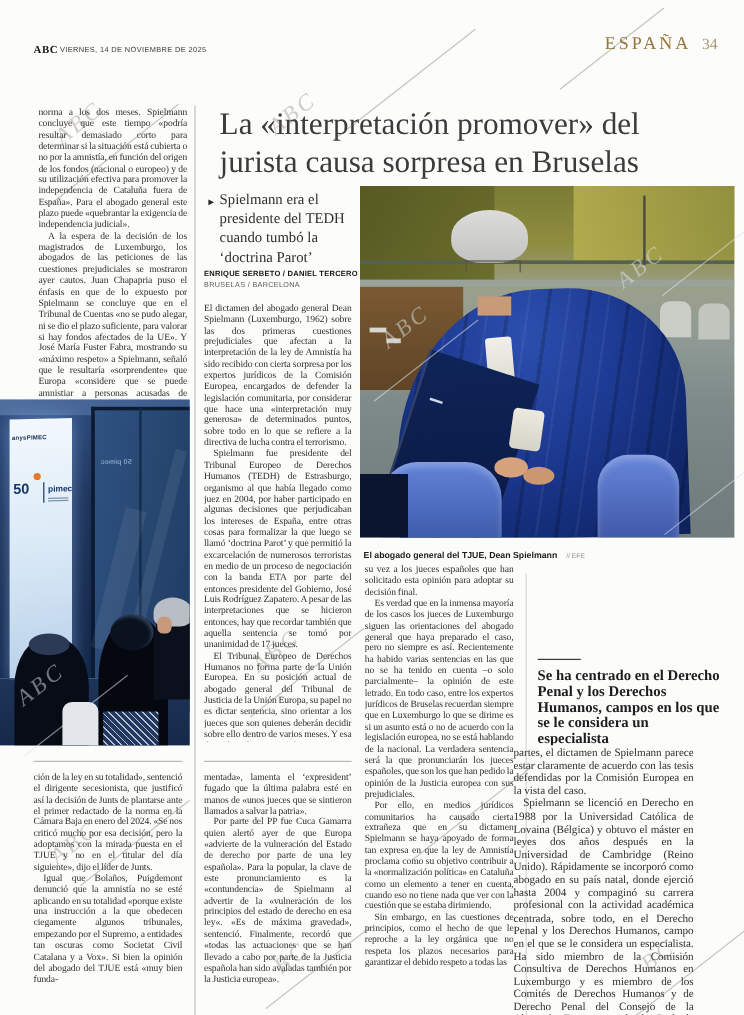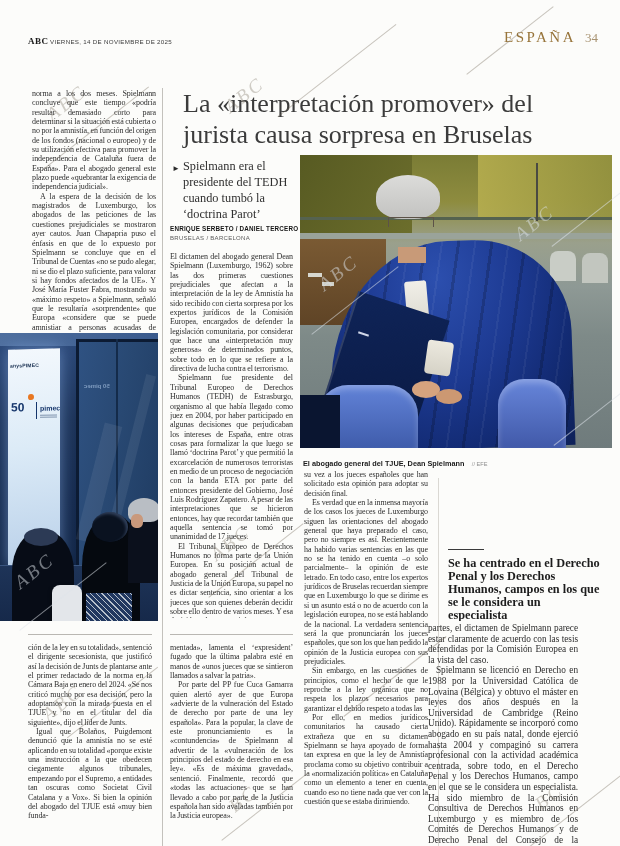--- a/index.html
+++ b/index.html
@@ -260,22 +260,22 @@
   </div>
 
   <div class="abs cap">
     <span class="c1">El abogado general del TJUE, Dean Spielmann</span>
     <span class="c2">// EFE</span>
   </div>
 
   <div class="abs body smalltxt cb">
     <p>su vez a los jueces españoles que han solicitado esta opinión para adoptar su decisión final.</p>
     <p>Es verdad que en la inmensa mayoría de los casos los jueces de Luxemburgo siguen las orientaciones del abogado general que haya preparado el caso, pero no siempre es así. Recientemente ha habido varias sentencias en las que no se ha tenido en cuenta –o solo parcialmente– la opinión de este letrado. En todo caso, entre los expertos jurídicos de Bruselas recuerdan siempre que en Luxemburgo lo que se dirime es si un asunto está o no de acuerdo con la legislación europea, no se está hablando de la nacional. La verdadera sentencia será la que pronunciarán los jueces españoles, que son los que han pedido la opinión de la Justicia europea con sus prejudiciales.</p>
+    <p>Por ello, en medios jurídicos comunitarios ha causado cierta extrañeza que en su dictamen Spielmann se haya apoyado de forma tan expresa en que la ley de Amnistía proclama como su objetivo contribuir a la «normalización política» en Cataluña como un elemento a tener en cuenta, cuando eso no tiene nada que ver con la cuestión que se estaba dirimiendo.</p>
     <p>Sin embargo, en las cuestiones de principios, como el hecho de que le reproche a la ley orgánica que no respeta los plazos necesarios para garantizar el debido respeto a todas las</p>
-    <p>Por ello, en medios jurídicos comunitarios ha causado cierta extrañeza que en su dictamen Spielmann se haya apoyado de forma tan expresa en que la ley de Amnistía proclama como su objetivo contribuir a la «normalización política» en Cataluña como un elemento a tener en cuenta, cuando eso no tiene nada que ver con la cuestión que se estaba dirimiendo.</p>
   </div>
 
   <div class="abs qdiv"></div>
   <div class="abs pq q2">Se ha centrado en el Derecho Penal y los Derechos Humanos, campos en los que se le considera un especialista</div>
 
   <div class="abs body bigtxt cc">
     <p>partes, el dictamen de Spielmann parece estar claramente de acuerdo con las tesis defendidas por la Comisión Europea en la vista del caso.</p>
     <p>Spielmann se licenció en Derecho en 1988 por la Universidad Católica de Lovaina (Bélgica) y obtuvo el máster en leyes dos años después en la Universidad de Cambridge (Reino Unido). Rápidamente se incorporó como abogado en su país natal, donde ejerció hasta 2004 y compaginó su carrera profesional con la actividad académica centrada, sobre todo, en el Derecho Penal y los Derechos Humanos, campo en el que se le considera un especialista. Ha sido miembro de la Comisión Consultiva de Derechos Humanos en Luxemburgo y es miembro de los Comités de Derechos Humanos y de Derecho Penal del Consejo de la Abogacía Europea y de la Red de Expertos Independientes de la UE.</p>
   </div>
 

